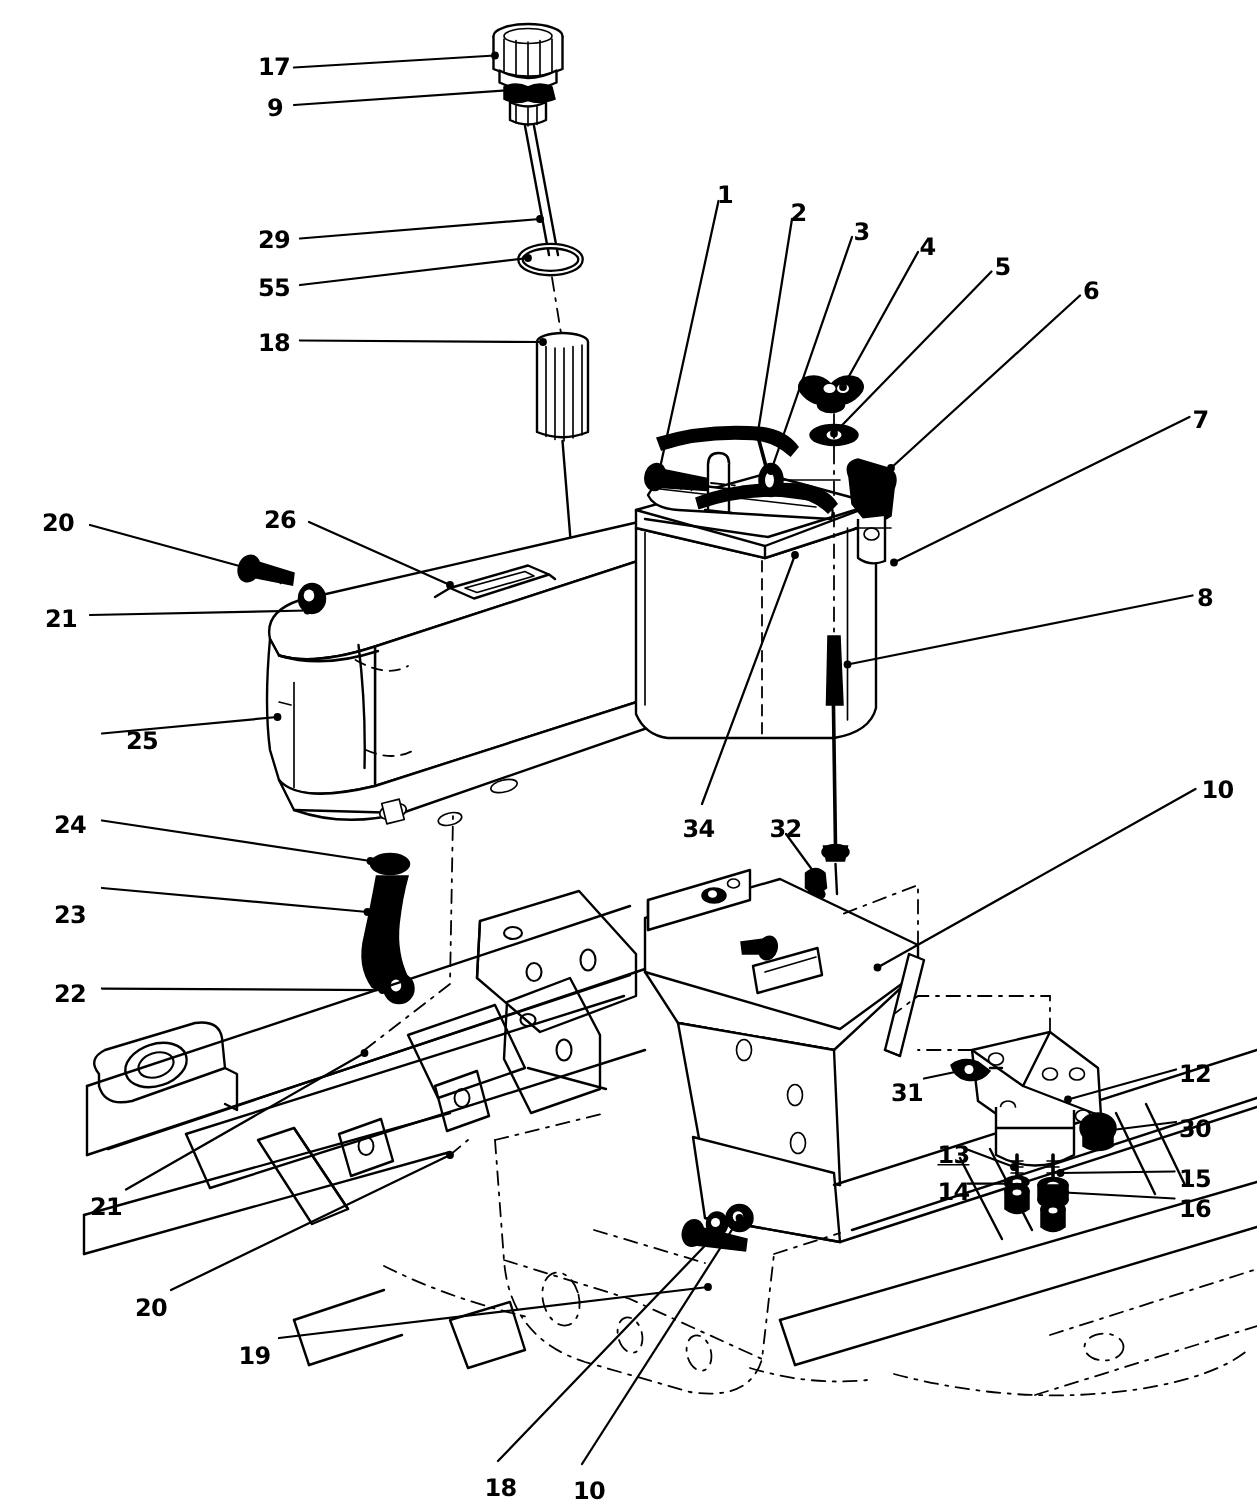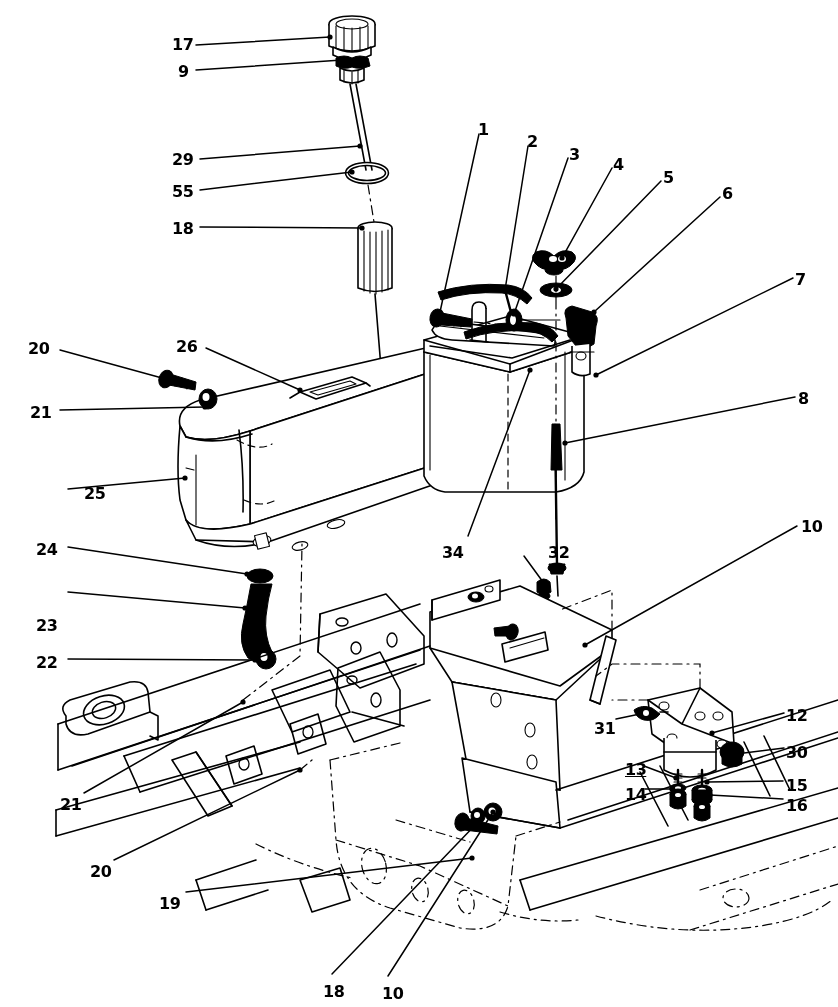--- a/index.html
+++ b/index.html
@@ -504,29 +504,29 @@
       <div class="callout-label" style="left: 663px; top: 170px;">5</div>
       <div class="callout-label" style="left: 722px; top: 186px;">6</div>
       <div class="callout-label" style="left: 795px; top: 272px;">7</div>
       <div class="callout-label" style="left: 798px; top: 391px;">8</div>
       <div class="callout-label" style="left: 801px; top: 519px;">10</div>
       <div class="callout-label" style="left: 28px; top: 341px;">20</div>
       <div class="callout-label" style="left: 176px; top: 339px;">26</div>
       <div class="callout-label" style="left: 30px; top: 405px;">21</div>
       <div class="callout-label" style="left: 36px; top: 486px; margin-left: 48px;">25</div>
       <div class="callout-label" style="left: 36px; top: 542px;">24</div>
-      <div class="callout-label" style="left: 36px; top: 618px;">23</div>
+      <div class="callout-label" style="left: 36px; top: 602px;">23</div>
       <div class="callout-label" style="left: 36px; top: 655px;">22</div>
       <div class="callout-label" style="left: 60px; top: 797px;">21</div>
       <div class="callout-label" style="left: 90px; top: 864px;">20</div>
       <div class="callout-label" style="left: 159px; top: 896px;">19</div>
       <div class="callout-label" style="left: 323px; top: 984px; text-align: center;">18</div>
       <div class="callout-label" style="left: 382px; top: 986px;">10</div>
-      <div class="callout-label" style="left: 442px; top: 545px;">34</div>
-      <div class="callout-label" style="left: 513px; top: 545px; margin-left: 35px;">32</div>
+      <div class="callout-label" style="left: 455px; top: 545px;">34</div>
+      <div class="callout-label" style="left: 513px; top: 545px;">32</div>
       <div class="callout-label" style="left: 594px; top: 721px;">31</div>
       <div class="callout-label" style="left: 786px; top: 708px;">12</div>
       <div class="callout-label" style="left: 786px; top: 745px; text-align: center;">30</div>
       <div class="callout-label" style="left: 625px; top: 762px; text-decoration: underline;">13</div>
       <div class="callout-label" style="left: 786px; top: 778px;">15</div>
       <div class="callout-label" style="left: 625px; top: 787px;">14</div>
       <div class="callout-label" style="left: 786px; top: 798px;">16</div>
     </div>
 
 </div>

